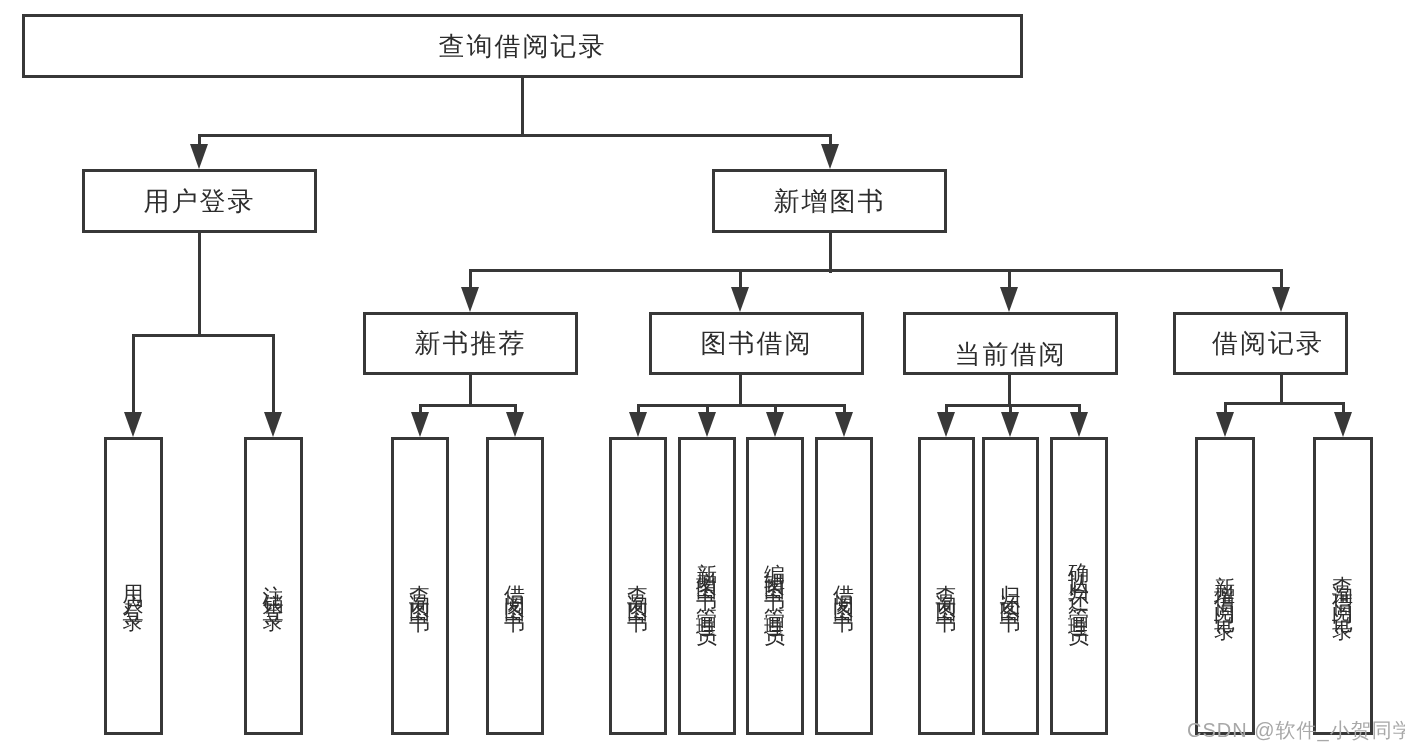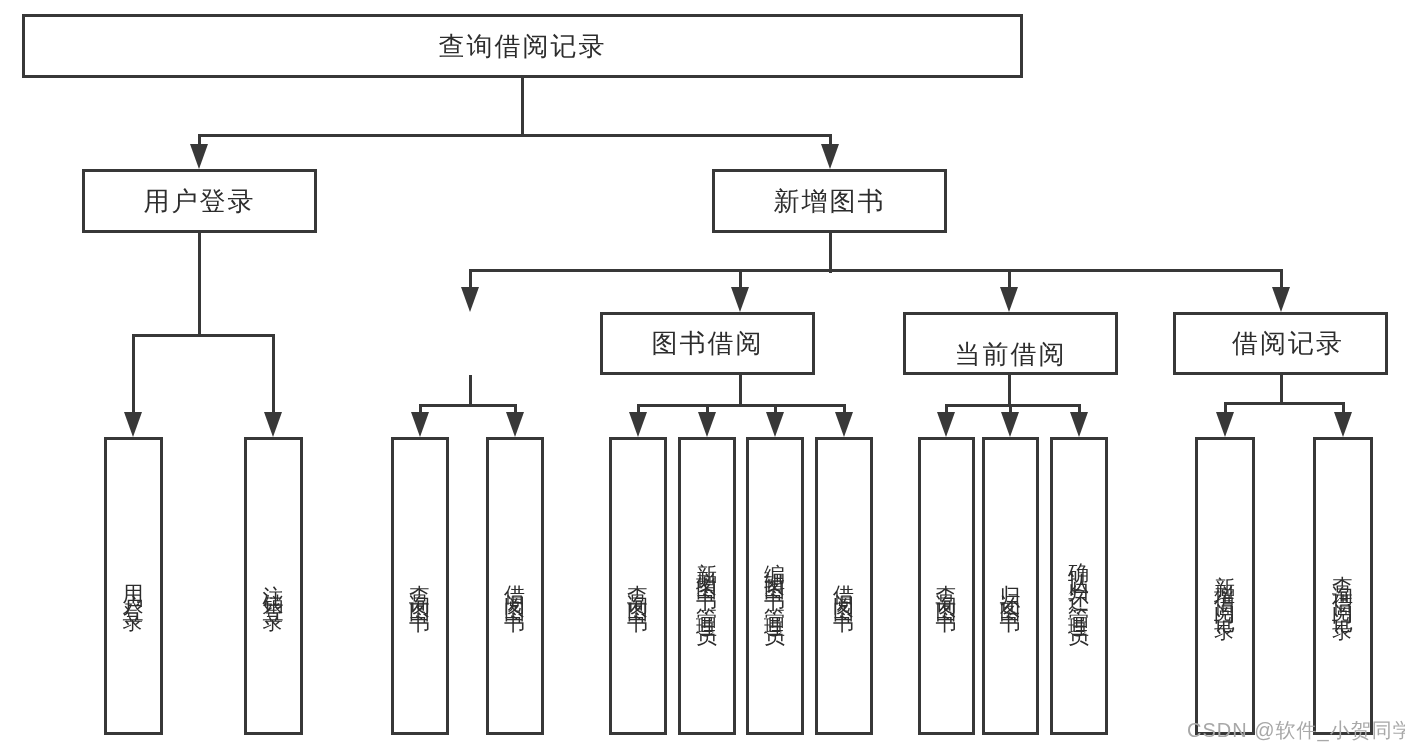--- a/index.html
+++ b/index.html
@@ -116,27 +116,30 @@
   <div class="hl" style="left:469px; top:269px; width:814px;"></div>
   <div class="vl" style="left:469px; top:269px; height:22px;"></div>
   <div class="arrow" style="left:461px; top:287px;"></div>
   <div class="vl" style="left:739px; top:269px; height:22px;"></div>
   <div class="arrow" style="left:731px; top:287px;"></div>
   <div class="vl" style="left:1008px; top:269px; height:22px;"></div>
   <div class="arrow" style="left:1000px; top:287px;"></div>
   <div class="vl" style="left:1280px; top:269px; height:22px;"></div>
   <div class="arrow" style="left:1272px; top:287px;"></div>
 
-  <div class="box" style="left:600px; top:312px; width:215px; height:63px;">
+  <div class="box" style="left:363px; top:312px; width:215px; height:63px;">
+    <span>新书推荐</span>
+  </div>
+  <div class="box" style="left:649px; top:312px; width:215px; height:63px;">
     <span>图书借阅</span>
   </div>
   <div class="box" style="left:903px; top:312px; width:215px; height:63px;align-items:flex-end;">
     <span>当前借阅</span>
   </div>
-  <div class="box" style="left:1173px; top:312px; width:215px; height:63px;padding-left:15px;">
+  <div class="box" style="left:1173px; top:312px; width:175px; height:63px;padding-left:15px;">
     <span>借阅记录</span>
   </div>
 
   <div class="vl" style="left:469px; top:375px; height:31px;"></div>
   <div class="hl" style="left:419px; top:404px; width:98px;"></div>
   <div class="vl" style="left:419px; top:404px; height:10px;"></div>
   <div class="arrow" style="left:411px; top:412px;"></div>
   <div class="vl" style="left:514px; top:404px; height:10px;"></div>
   <div class="arrow" style="left:506px; top:412px;"></div>
 

